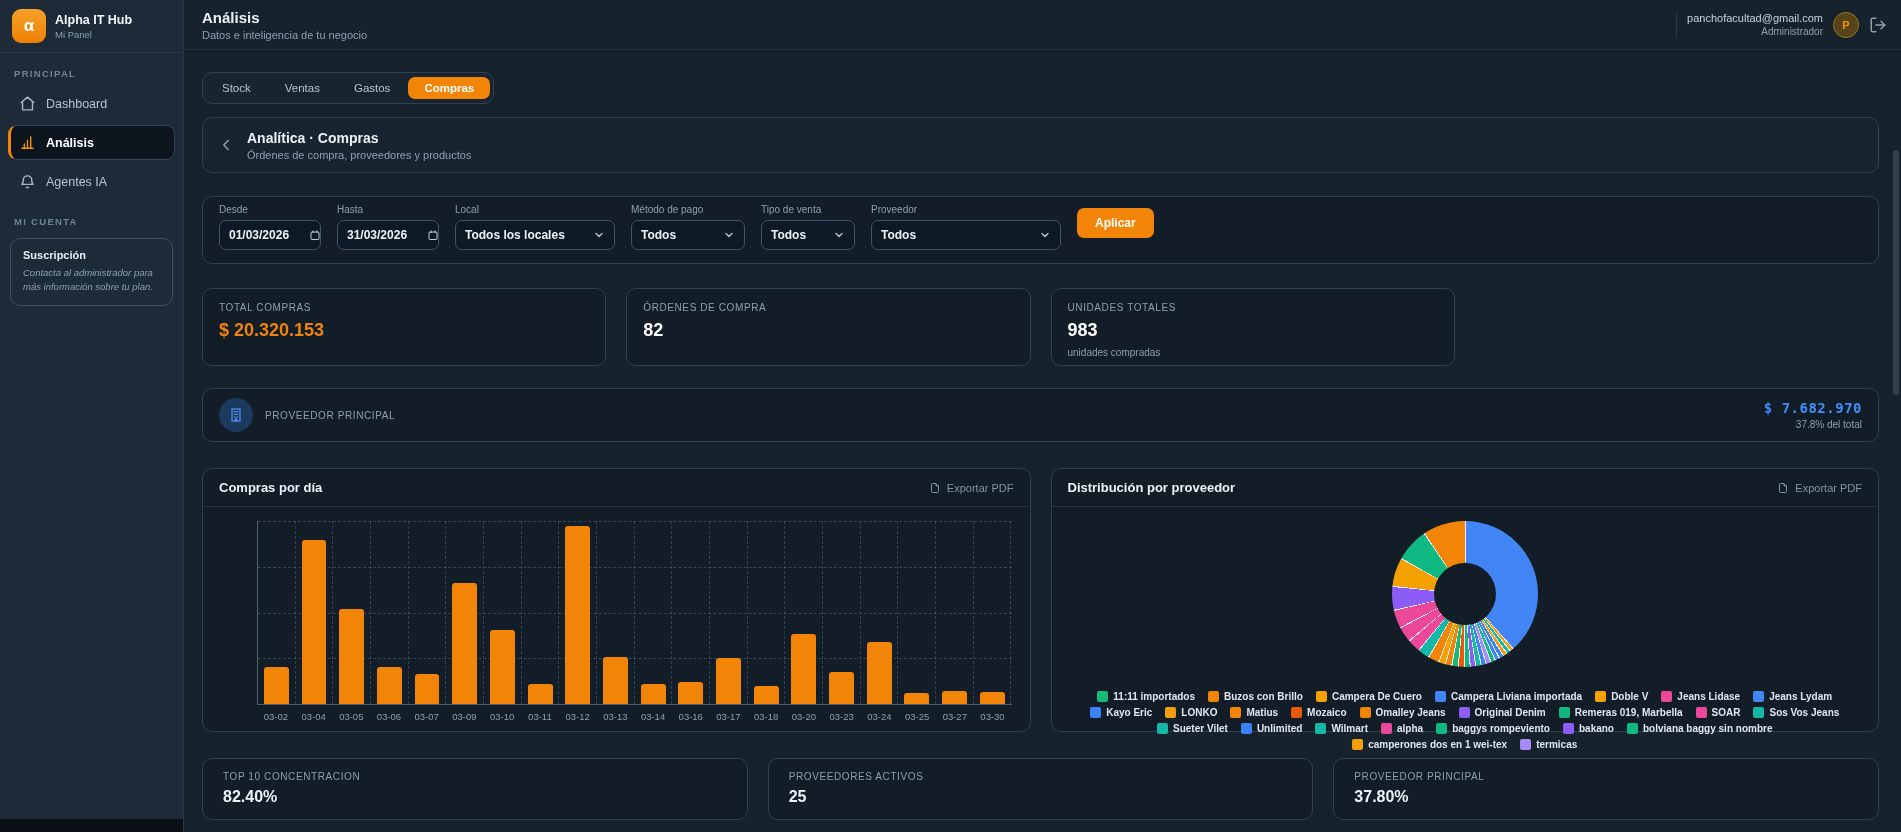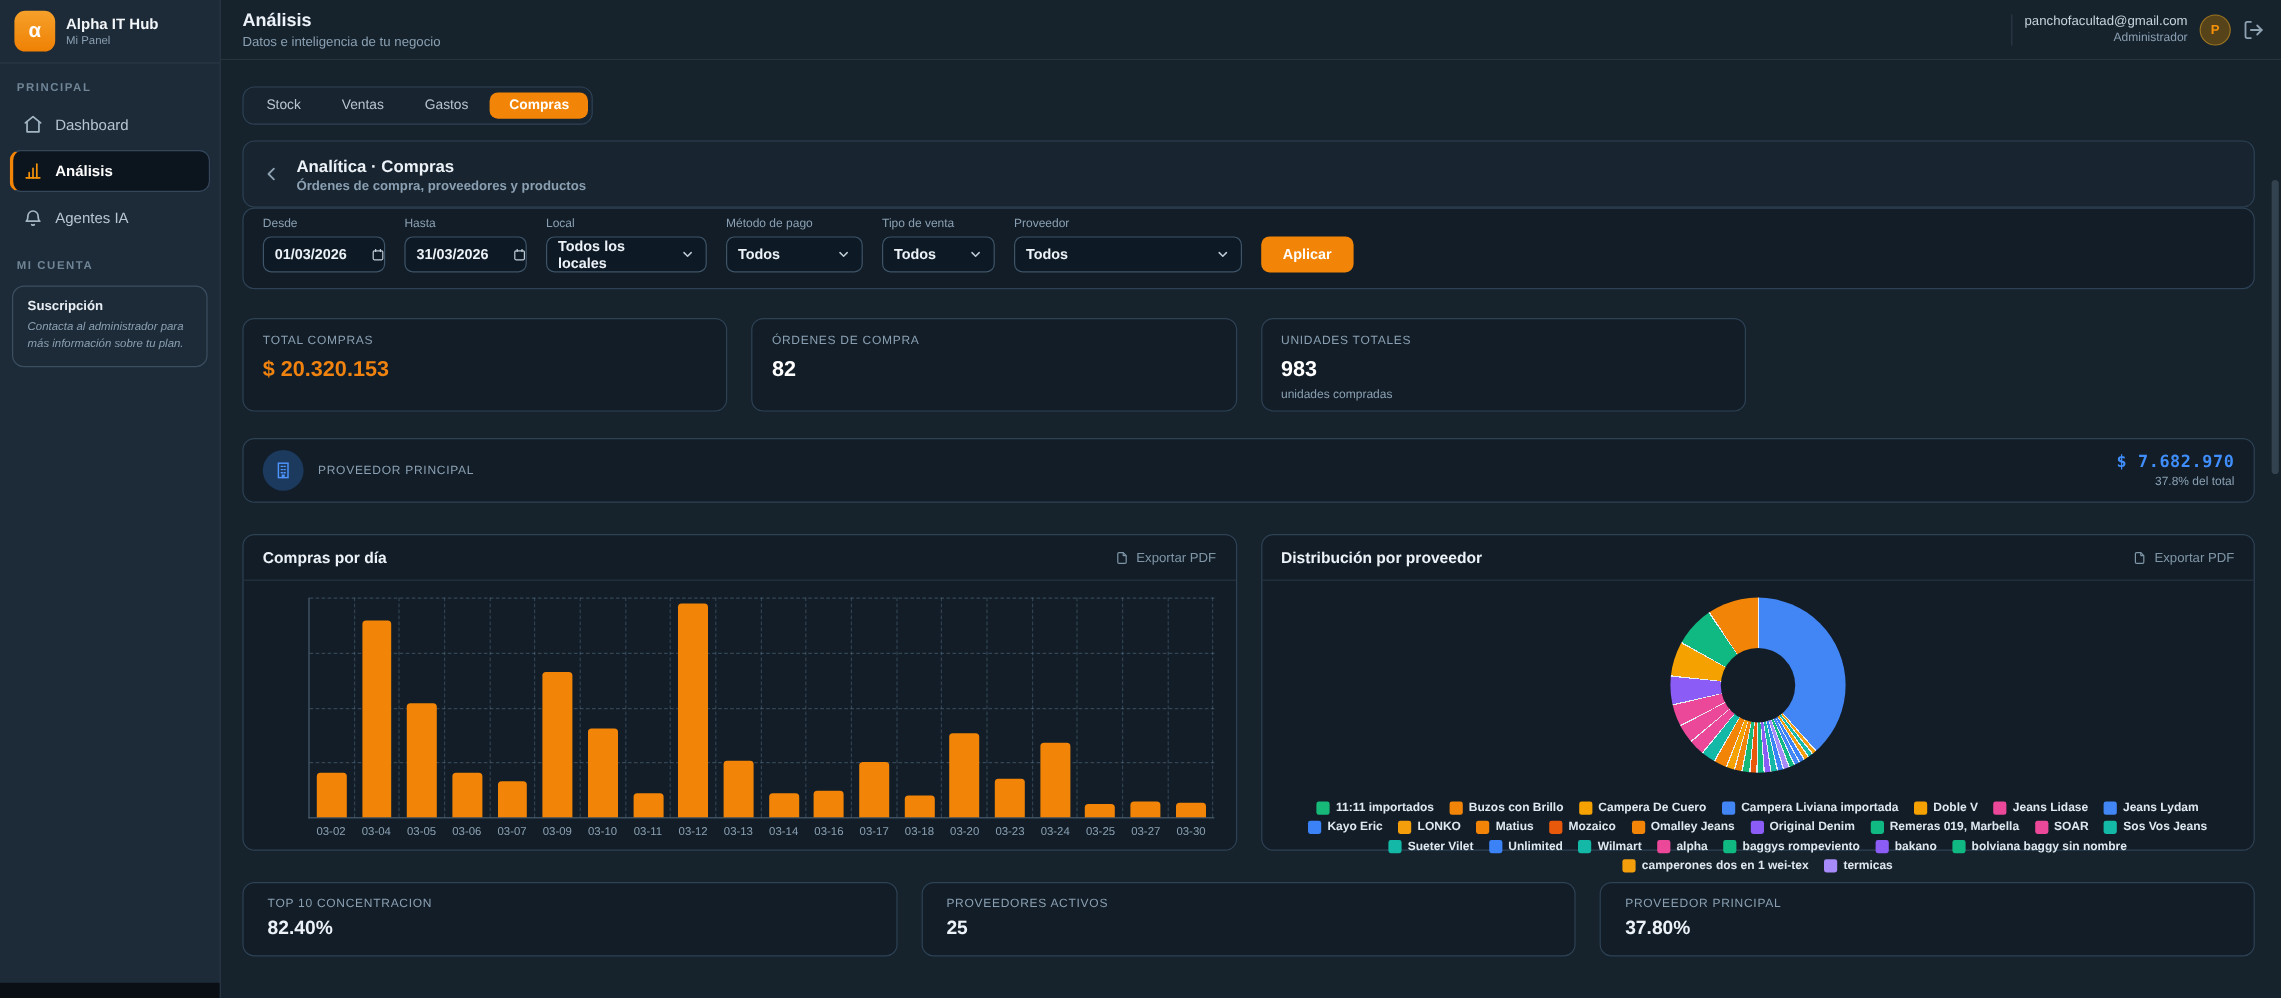--- a/index.html
+++ b/index.html
@@ -58,30 +58,30 @@
   .tabs{display:inline-flex;align-items:center;border:1px solid var(--border);background:var(--panel-bg);border-radius:10px;padding:3px;gap:2px;height:32px;}
   .tab{border:none;background:transparent;color:#b6c5d1;font-size:11.5px;padding:5px 16px;border-radius:7px;cursor:pointer;}
   .tab.active{background:var(--orange);color:#fff;font-weight:bold;}
 
   .card{background:var(--card-bg);border:1px solid var(--border);border-radius:10px;}
 
   
   .section-head{margin-top:13px;height:56px;background:var(--panel-bg);display:flex;align-items:center;gap:12px;padding:0 14px;}
   .back{background:none;border:none;color:#8ea2b2;width:18px;height:18px;cursor:pointer;padding:0;flex-shrink:0;}
   .sh-title{font-size:14px;font-weight:bold;}
-  .sh-sub{font-size:11px;color:var(--muted);margin-top:3px;font-weight:bold;}
-
-  
-  .filters{height:68px;display:flex;align-items:flex-end;gap:16px;padding:11px 16px 13px;}
+  .sh-sub{font-size:11px;color:var(--muted);margin-top:3px;}
+
+  
+  .filters{margin-top:23px;height:68px;display:flex;gap:16px;padding:11px 16px 13px;}
   .fields{display:flex;gap:16px;align-items:flex-end;}
   .fgroup{display:flex;flex-direction:column;}
   .flabel{font-size:10px;color:var(--muted);margin-bottom:5px;}
   .fcontrol{background:var(--input-bg);border:1px solid var(--input-border);border-radius:7px;height:30px;display:flex;align-items:center;justify-content:space-between;gap:20px;padding:0 9px;font-size:12px;font-weight:bold;color:var(--text);cursor:pointer;}
   .f-desde .fcontrol,.f-hasta .fcontrol{width:102px;}
-  .f-local .fcontrol{width:134px;}
+  .f-local .fcontrol{width:160px;}
   .f-metodo-de-pago .fcontrol{width:114px;}
   .f-tipo-de-venta .fcontrol{width:94px;}
   .f-proveedor .fcontrol{width:190px;}
   .ficon{width:12px;height:12px;color:#c0ccd6;flex-shrink:0;}
   .apply{background:var(--orange);color:#fff;border:none;border-radius:7px;height:30px;padding:0 18px;font-size:12px;font-weight:bold;cursor:pointer;}
 
   
   .stats-row{margin-top:24px;display:grid;grid-template-columns:repeat(4,1fr);gap:20px;}
   .stat-card{height:78px;padding:13px 16px;}
   .stat-label{font-size:10px;letter-spacing:.6px;color:var(--muted);}

